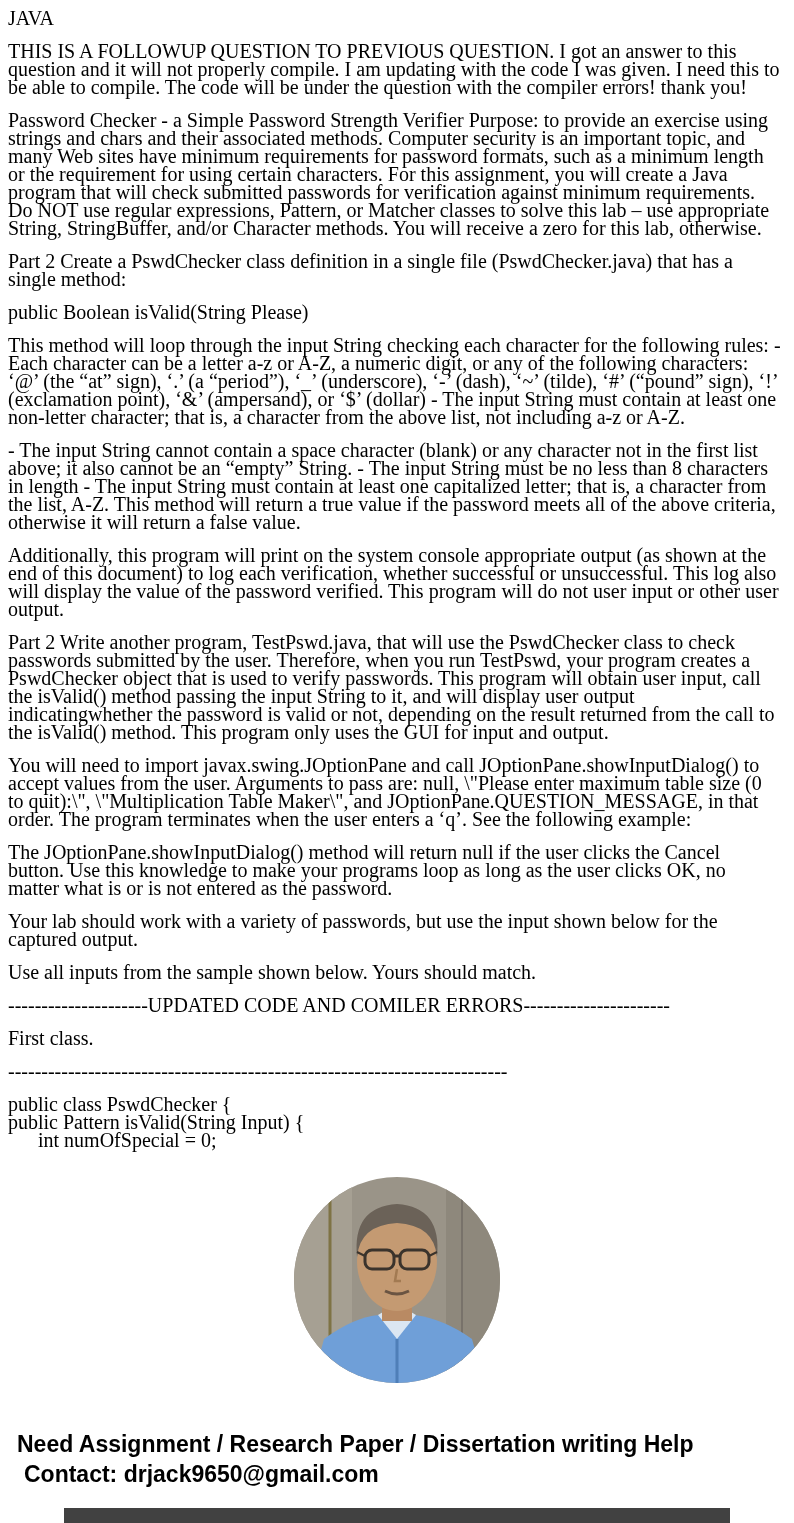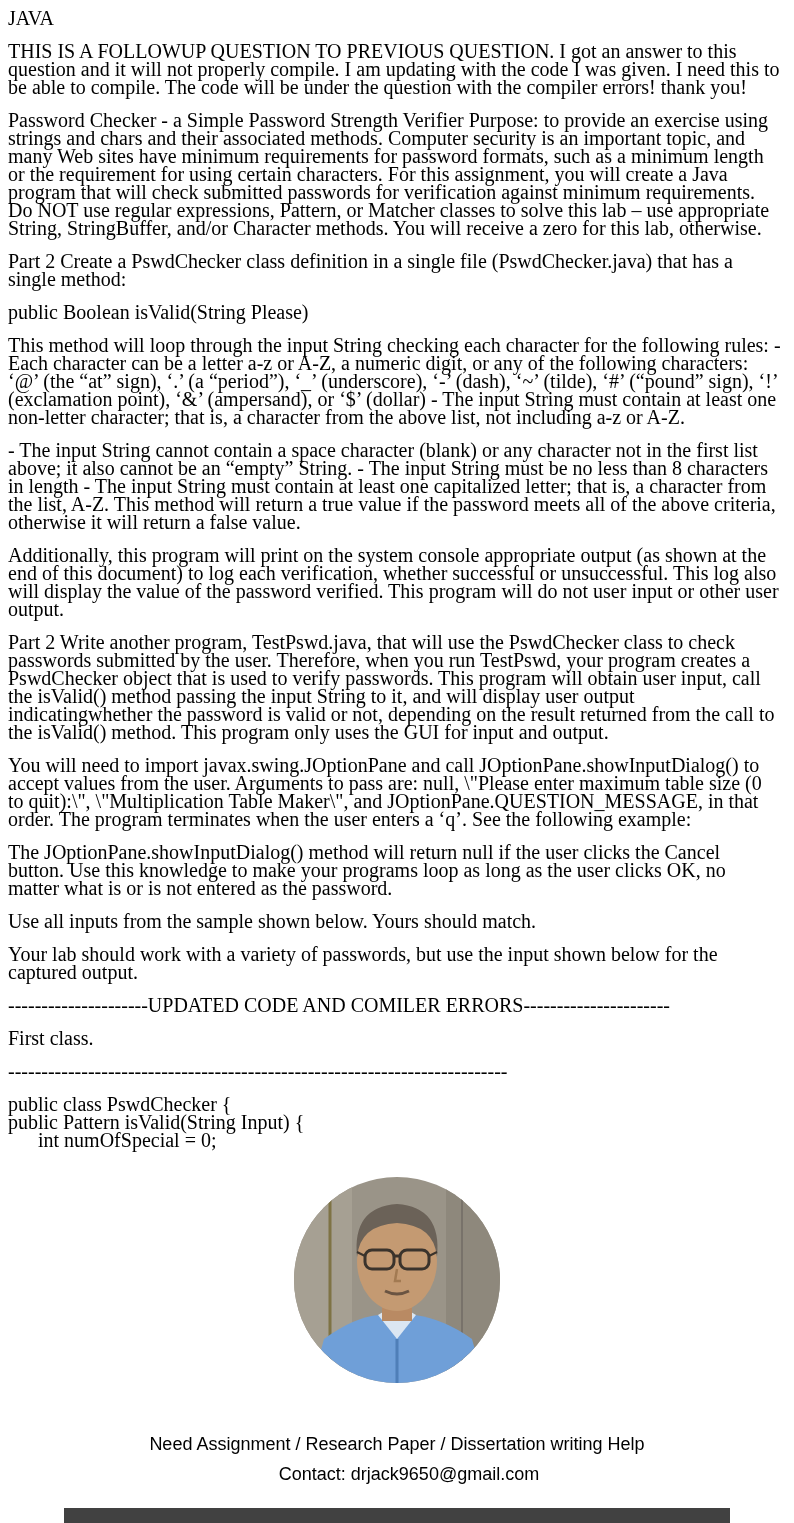--- a/index.html
+++ b/index.html
@@ -22,24 +22,24 @@
   .code-block { margin: 0 0 15px 0; }
   .code-line { white-space: pre-wrap; }
   .avatar-wrap {
     display: flex;
     justify-content: center;
     margin-top: 28px;
   }
   .avatar-wrap svg { display: block; }
   .footer {
     margin-top: 46px;
-    text-align: center;
+    text-align: left;
     font-family: "Liberation Sans", sans-serif;
-    font-weight: normal;
-    font-size: 18px;
+    font-weight: bold;
+    font-size: 23px;
     line-height: 30px;
     color: #000000;
   }
   .footer .heading { max-width: 760px; margin: 0 auto; }
   .footer .contact { margin-top: 0; padding-left: 24px; }
   .bottom-bar {
     position: absolute;
     left: 64px;
     bottom: 0;
     width: 666px;
@@ -55,22 +55,22 @@
   <p>THIS IS A FOLLOWUP QUESTION TO PREVIOUS QUESTION. I got an answer to this question and it will not properly compile. I am updating with the code I was given. I need this to be able to compile. The code will be under the question with the compiler errors! thank you!</p>
   <p>Password Checker - a Simple Password Strength Verifier Purpose: to provide an exercise using strings and chars and their associated methods. Computer security is an important topic, and many Web sites have minimum requirements for password formats, such as a minimum length or the requirement for using certain characters. For this assignment, you will create a Java program that will check submitted passwords for verification against minimum requirements. Do NOT use regular expressions, Pattern, or Matcher classes to solve this lab – use appropriate String, StringBuffer, and/or Character methods. You will receive a zero for this lab, otherwise.</p>
   <p>Part 2 Create a PswdChecker class definition in a single file (PswdChecker.java) that has a single method:</p>
   <p>public Boolean isValid(String Please)</p>
   <p>This method will loop through the input String checking each character for the following rules: - Each character can be a letter a-z or A-Z, a numeric digit, or any of the following characters: ‘@’ (the “at” sign), ‘.’ (a “period”), ‘_’ (underscore), ‘-’ (dash), ‘~’ (tilde), ‘#’ (“pound” sign), ‘!’ (exclamation point), ‘&amp;’ (ampersand), or ‘$’ (dollar) - The input String must contain at least one non-letter character; that is, a character from the above list, not including a-z or A-Z.</p>
   <p>- The input String cannot contain a space character (blank) or any character not in the first list above; it also cannot be an “empty” String. - The input String must be no less than 8 characters in length - The input String must contain at least one capitalized letter; that is, a character from the list, A-Z. This method will return a true value if the password meets all of the above criteria, otherwise it will return a false value.</p>
   <p>Additionally, this program will print on the system console appropriate output (as shown at the end of this document) to log each verification, whether successful or unsuccessful. This log also will display the value of the password verified. This program will do not user input or other user output.</p>
   <p>Part 2 Write another program, TestPswd.java, that will use the PswdChecker class to check passwords submitted by the user. Therefore, when you run TestPswd, your program creates a PswdChecker object that is used to verify passwords. This program will obtain user input, call the isValid() method passing the input String to it, and will display user output indicatingwhether the password is valid or not, depending on the result returned from the call to the isValid() method. This program only uses the GUI for input and output.</p>
   <p>You will need to import javax.swing.JOptionPane and call JOptionPane.showInputDialog() to accept values from the user. Arguments to pass are: null, \"Please enter maximum table size (0 to quit):\", \"Multiplication Table Maker\", and JOptionPane.QUESTION_MESSAGE, in that order. The program terminates when the user enters a ‘q’. See the following example:</p>
   <p>The JOptionPane.showInputDialog() method will return null if the user clicks the Cancel button. Use this knowledge to make your programs loop as long as the user clicks OK, no matter what is or is not entered as the password.</p>
+  <p>Your lab should work with a variety of passwords, but use the input shown below for the captured output.</p>
   <p>Use all inputs from the sample shown below. Yours should match.</p>
-  <p>Your lab should work with a variety of passwords, but use the input shown below for the captured output.</p>
   <p>---------------------UPDATED CODE AND COMILER ERRORS----------------------</p>
   <p>First class.</p>
   <p>---------------------------------------------------------------------------</p>
 
   <div class="code-block">
     <div class="code-line">public class PswdChecker {</div>
     <div class="code-line">public Pattern isValid(String Input) {</div>
     <div class="code-line">      int numOfSpecial = 0;</div>
   </div>
 

